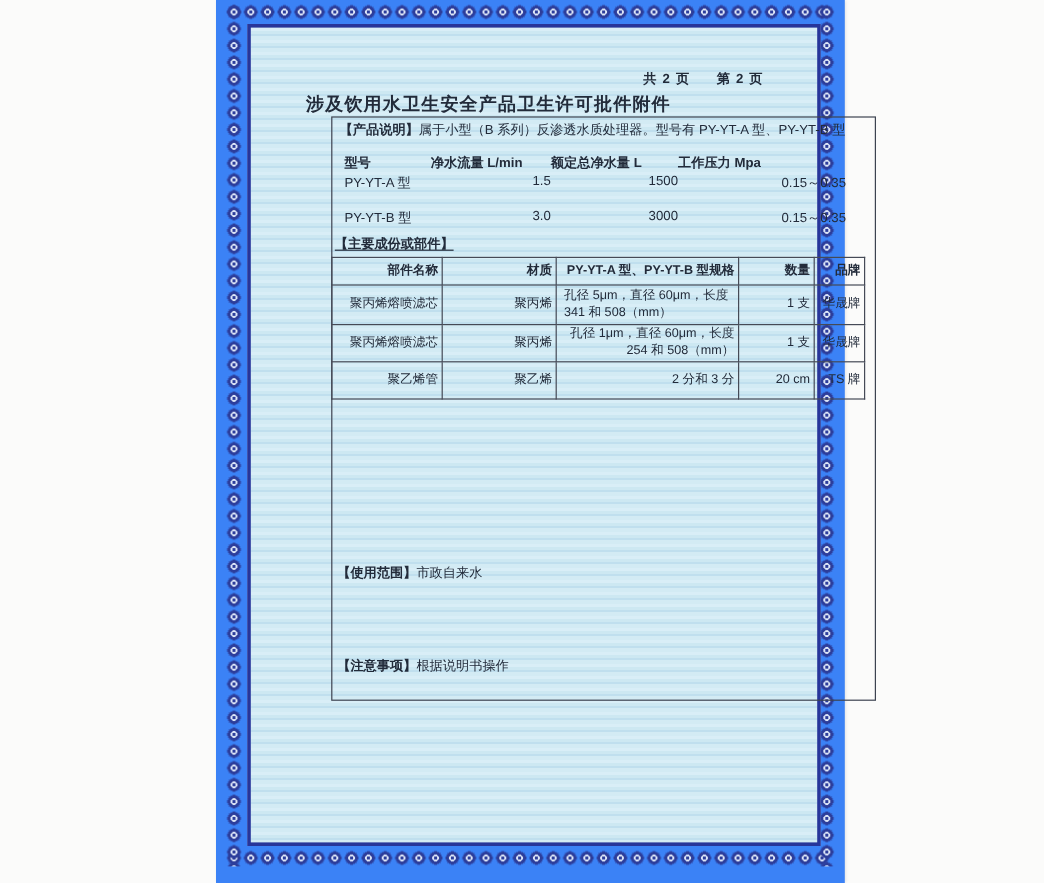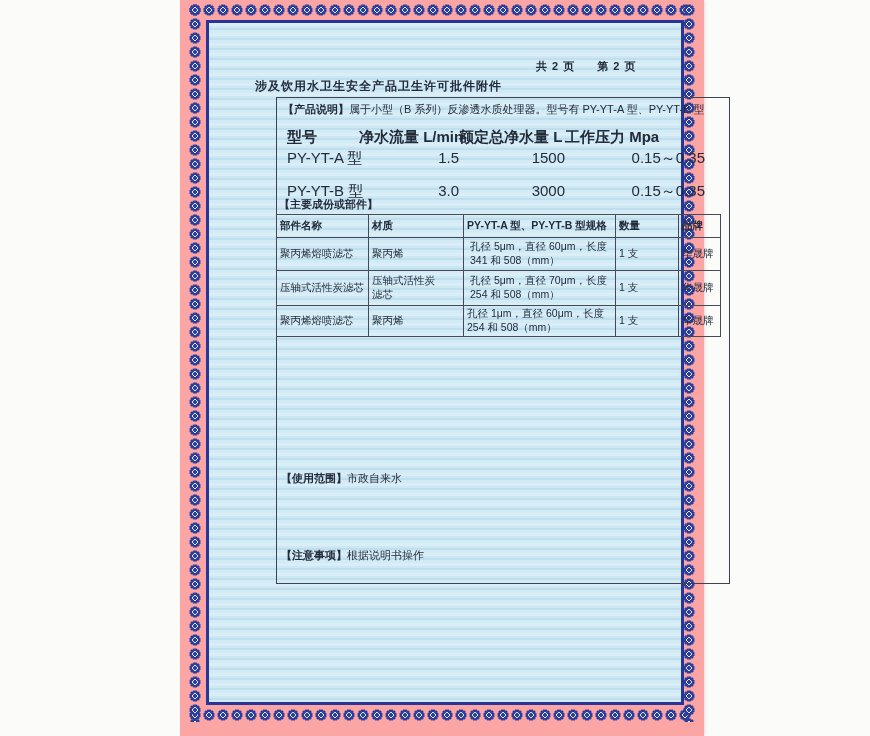--- a/index.html
+++ b/index.html
@@ -1,20 +1,20 @@
 <!DOCTYPE html>
 <html><head>
 <meta charset="utf-8">
 <style>
   html,body{margin:0;padding:0;background:#fbfbfa;}
   body{font-family:"Liberation Sans","DejaVu Sans",sans-serif;}
   .stage{position:relative;width:870px;height:736px;background:#fbfbfa;overflow:hidden;}
 
   
-  .page{position:absolute;left:180px;top:0;width:524px;height:736px;background:#fca5a5;
+  .page{position:absolute;left:180px;top:0;width:524px;height:736px;background:#3b82f6;
         box-shadow:1px 0 3px rgba(0,0,0,.12);}
 
   
   .rosette{position:absolute;
     background-image:radial-gradient(circle at 7px 7px,
       #2c3d9b 0 1.6px,#dde6f8 1.6px 2.7px,#2c3d9b 2.7px 5.1px,
       rgba(44,61,155,.45) 5.1px 5.9px,transparent 5.9px);
     background-size:14px 14px;background-repeat:repeat;}
   .b-top{left:8px;top:3px;width:504px;height:14px;background-repeat:repeat-x;}
   .b-bottom{left:8px;top:708px;width:504px;height:14px;background-repeat:repeat-x;}
@@ -25,43 +25,43 @@
   .content-bg{position:absolute;left:26px;top:20px;width:472px;height:679px;
     border:3px solid #27359a;
     background-color:#cfe9f3;
     background-image:repeating-linear-gradient(180deg,
       #d9eef7 0 3px,#cde8f2 3px 5px,#c0dfee 5px 7px,#d3ebf4 7px 10px);}
 
   .txt{position:absolute;color:#222b3a;font-size:11px;line-height:1.25;white-space:nowrap;}
 
   .pagination{left:356px;top:60px;font-weight:bold;letter-spacing:1px;}
   .pagination .seg{margin-right:22px;}
-  .doc-title{left:75px;top:79px;font-weight:bold;font-size:12px;letter-spacing:1px;}
+  .doc-title{left:75px;top:79px;font-weight:bold;font-size:15px;letter-spacing:1px;}
 
   
   .main-box{position:absolute;left:48px;top:97px;width:452px;height:485px;
     border:1px solid #3d4350;margin-left:48px;}
   .main-box .txt{white-space:nowrap;}
 
   .desc-line{left:6px;top:5px;}
 
   
   .spec-grid{position:absolute;left:10px;top:30px;width:430px;display:grid;
     grid-template-columns:72px 100px 106px 140px;row-gap:2px;}
-  .spec-grid div{font-size:15px;color:#222b3a;white-space:nowrap;overflow:visible;}
+  .spec-grid div{font-size:11px;color:#222b3a;white-space:nowrap;overflow:visible;}
   .spec-grid .h{font-weight:bold;}
   .spec-grid .gap{height:10px;grid-column:1 / span 4;}
   .spec-grid .num{padding-left:12px;text-align:right;}
 
-  .comp-label{left:2px;top:100px;font-weight:bold;}
+  .comp-label{left:2px;top:100px;font-weight:bold;text-decoration:underline;}
 
   
   table.comp{position:absolute;left:-1px;top:116px;border-collapse:collapse;table-layout:fixed;}
   table.comp th,table.comp td{border:1px solid #454a56;font-size:10.5px;color:#222b3a;
-    padding:1px 3px;text-align:left;vertical-align:middle;line-height:1.3;}
+    padding:1px 3px;text-align:right;vertical-align:middle;line-height:1.3;}
   table.comp th{font-weight:bold;height:20px;white-space:nowrap;overflow:hidden;}
   table.comp td.spec-left{text-align:left;padding-left:6px;}
   table.comp td.material{white-space:pre-line;}
   .r0 td{height:30px;}.r1 td{height:32px;}.r2 td{height:28px;}
   .r3 td{height:30px;}.r4 td{height:22px;}.r5 td{height:28px;}
 
   .usage-line{left:4px;top:374px;}
   .notes-line{left:4px;top:451px;}
   .lbl{font-weight:bold;}
 </style>
@@ -127,34 +127,33 @@
           <th>数量</th>
           <th>品牌</th>
         </tr>
         <tr class="r0">
           <td>聚丙烯熔喷滤芯</td>
           <td class="material">聚丙烯</td>
           <td class="spec-left">孔径 5μm，直径 60μm，长度 341 和 508（mm）</td>
           <td>1 支</td>
           <td>华晟牌</td>
         </tr>
-        <tr class="r1">
-          <td>压轴式活性炭滤芯</td>
-          <td class="material">压轴式活性炭
-滤芯</td>
-          <td class="spec-left">孔径 5μm，直径 70μm，长度 254 和 508（mm）</td>
-          <td>1 支</td>
-          <td>华晟牌</td>
-        </tr>
         <tr class="r2">
           <td>聚丙烯熔喷滤芯</td>
           <td class="material">聚丙烯</td>
           <td>孔径 1μm，直径 60μm，长度 254 和 508（mm）</td>
           <td>1 支</td>
           <td>华晟牌</td>
+        </tr>
+        <tr class="r5">
+          <td>聚乙烯管</td>
+          <td class="material">聚乙烯</td>
+          <td>2 分和 3 分</td>
+          <td>20 cm</td>
+          <td>TS 牌</td>
         </tr>
       </tbody>
         </table>
 
       <div class="txt usage-line">
         <span class="lbl">【使用范围】</span><span>市政自来水</span>
       </div>
 
       <div class="txt notes-line">
         <span class="lbl">【注意事项】</span><span>根据说明书操作</span>

